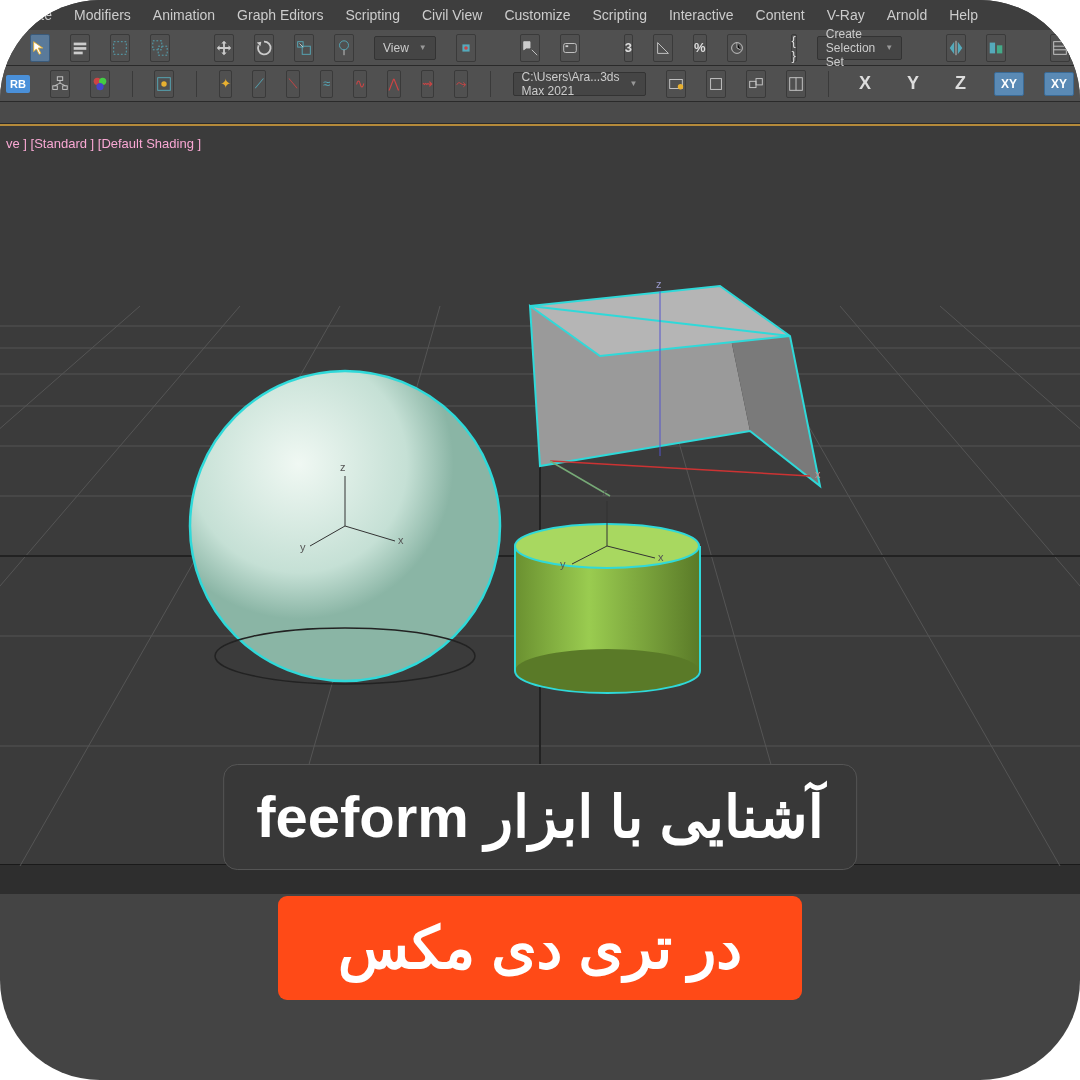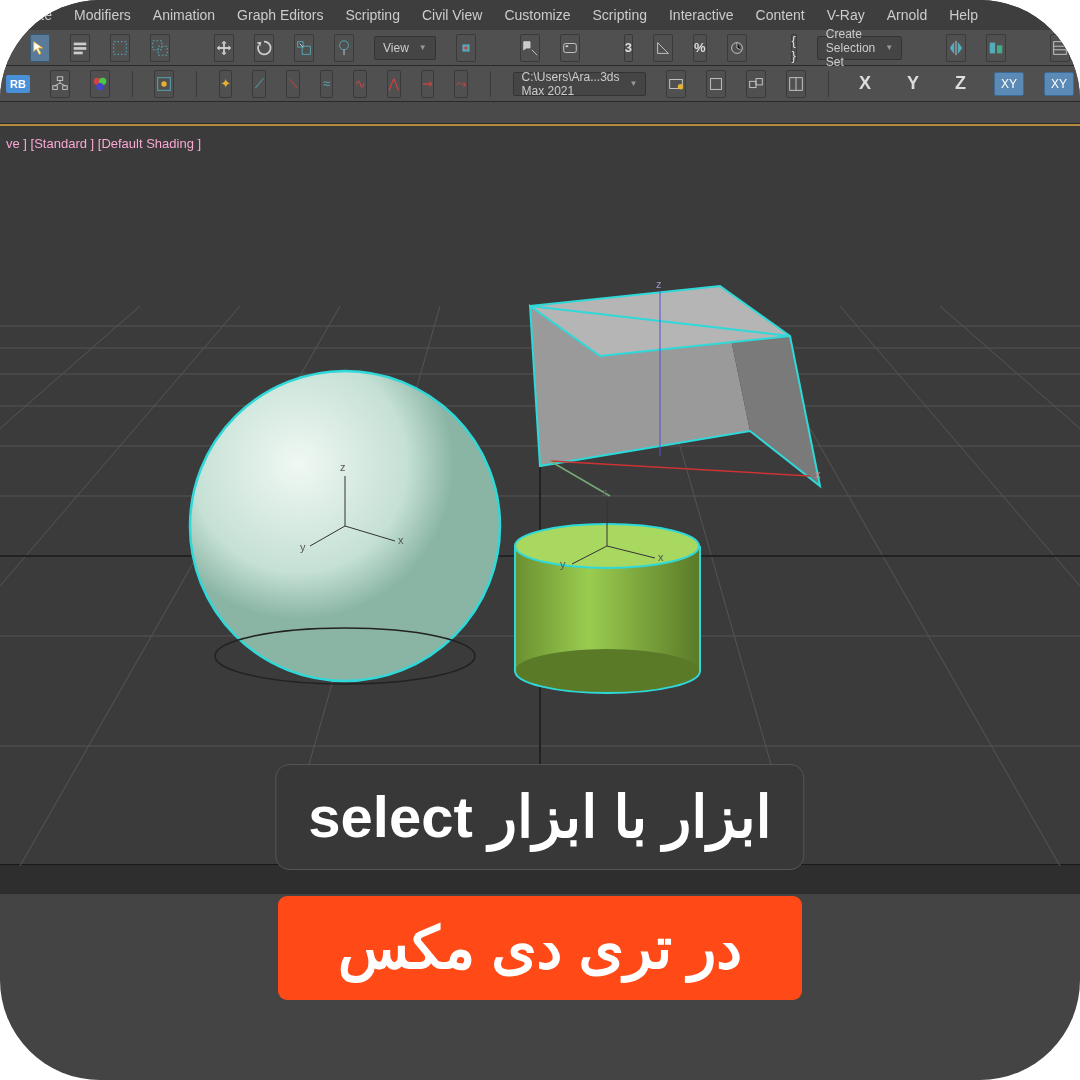--- a/index.html
+++ b/index.html
@@ -12,21 +12,21 @@
 
 
 .toolbar { background:#505050; display:flex; align-items:center; padding:14px 6px; gap:20px; height:36px; border-bottom:1px solid #2a2a2a; }
 .tbtn { width:28px; height:28px; background:#505050; border:1px solid #3a3a3a; border-radius:2px; display:flex; align-items:center; justify-content:center; color:#ccc; font-size:13px; cursor:pointer; }
 .tbtn.active { background:#5a7a9a; border-color:#3a5a7a; }
 .tbtn svg { width:18px; height:18px; }
 .sep { width:1px; height:26px; background:#3a3a3a; margin:0 2px; }
 .dropdown { background:#454545; border:1px solid #333; color:#ccc; font-size:12px; padding:3px 8px; display:flex; align-items:center; gap:6px; border-radius:2px; height:24px; }
 .dropdown::after { content:"▼"; font-size:8px; color:#999; margin-left:4px; }
 .axis-label { color:#ddd; font-size:18px; font-weight:bold; padding:0 8px; }
-.axis-btn { background:#5a8ab5; color:#fff; font-size:12px; font-weight:normal; padding:4px 6px; border-radius:2px; border:1px solid #3a6a95; }
+.axis-btn { background:#5a8ab5; color:#fff; font-size:12px; font-weight:bold; padding:4px 6px; border-radius:2px; border:1px solid #3a6a95; }
 
 
 .ribbon { background:#3e3e3e; height:26px; display:flex; align-items:center; font-size:13px; color:#999; }
 .ribbon .tab { padding:0 20px; height:100%; display:flex; align-items:center; cursor:pointer; }
 .ribbon .eye { margin-left:auto; margin-right:20px; color:#888; font-size:16px; }
 
 
 .viewport { position:relative; height:740px; background:#3b3b3b; border-top:2px solid #b58a3a; }
 .vp-label { position:absolute; top:10px; left:6px; color:#f9a8d4; font-size:13px; z-index:5; }
 .grid-area { position:absolute; inset:0; }
@@ -334,16 +334,16 @@
         <line x1="607" y1="420" x2="607" y2="375" stroke="#333"></line>
         <text x="658" y="435" fill="#555" font-size="11">x</text>
         <text x="560" y="442" fill="#555" font-size="11">y</text>
         <text x="602" y="370" fill="#555" font-size="11">z</text>
       </g>
     </svg>
   </div>
 
   <div style="height:30px;background:#2e2e2e;border-top:1px solid #1a1a1a"></div>
 
-  <div class="caption1">ابزار با ابزار select</div>
+  <div class="caption1">آشنایی با ابزار feeform</div>
   <div class="caption2">در تری دی مکس</div>
 
 </div>
 
 </body></html>

